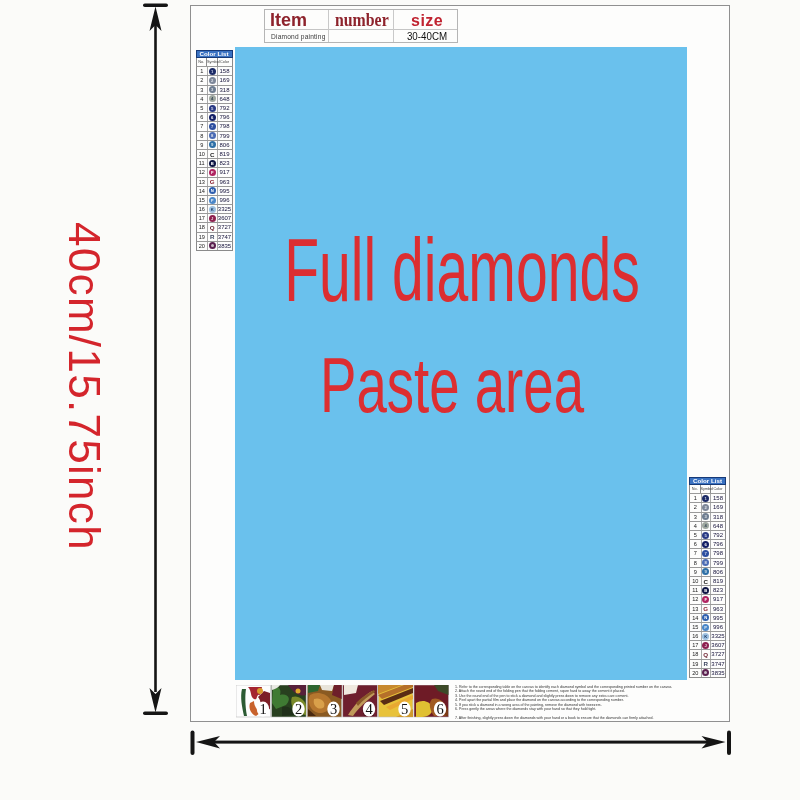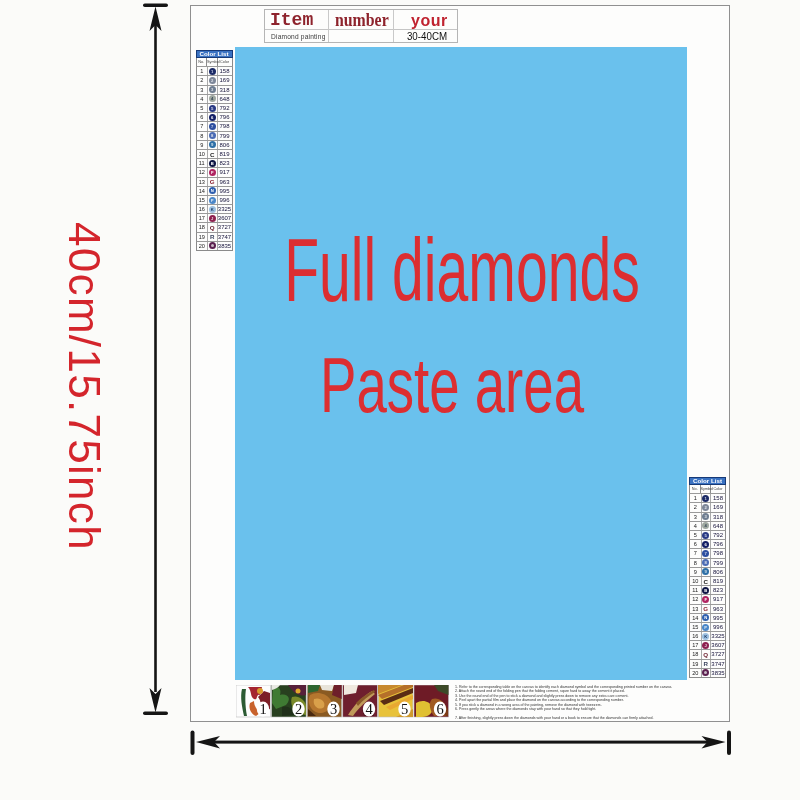--- a/index.html
+++ b/index.html
@@ -12,25 +12,25 @@
 
 <div class="abs" style="left:190px;top:4.5px;width:538px;height:715px;border:1px solid #909090;background:#fdfdfc;"></div>
 
 <div class="abs" style="left:234.5px;top:46.5px;width:452px;height:633.5px;background:#6ac1ed;"></div>
 
 <div class="abs" style="left:264px;top:9px;width:192px;height:32px;border:1px solid #b5b5b5;background:#fdfdfc;">
   <div class="abs" style="left:0;top:0;width:100%;height:19px;border-bottom:1px solid #c5c5c5;"></div>
   <div class="abs" style="left:63px;top:0;width:1px;height:32px;background:#c9c9c9;"></div>
   <div class="abs" style="left:128px;top:0;width:1px;height:32px;background:#c9c9c9;"></div>
 
-  <div class="abs" style="left:5px;top:0px;font-family:Liberation Mono, monospace;font-weight:bold;font-size:18px;color:#8e232c;">Item</div>
+  <div class="abs" style="left:5px;top:0px;font-family:Liberation Sans, sans-serif;font-weight:bold;font-size:18px;color:#8e232c;">Item</div>
 
   <div class="abs" style="left:70px;top:0px;font-family:'Liberation Serif',serif;font-weight:bold;font-size:18px;color:#8e232c;transform:scaleX(0.88);transform-origin:left;">number</div>
 
-  <div class="abs" style="left:146px;top:2px;font-weight:bold;font-size:16px;color:#c02330;letter-spacing:0.5px;">your</div>
+  <div class="abs" style="left:146px;top:2px;font-weight:bold;font-size:16px;color:#c02330;letter-spacing:0.5px;">size</div>
 
   <div class="abs" style="left:6px;top:23px;font-size:6.6px;color:#3a3a3a;letter-spacing:0.2px;">Diamond painting</div>
 
   <div class="abs" style="left:132px;top:20px;width:60px;text-align:center;font-size:11.5px;color:#111;transform:scaleX(0.85);">30-40CM</div>
 </div>
 
 <div class="abs" style="left:462px;top:226px;white-space:nowrap;font-size:89px;line-height:1;color:#dc2e31;transform:translateX(-50%) scaleX(0.642);">Full diamonds</div>
 
 <div class="abs" style="left:452px;top:346px;white-space:nowrap;font-size:78px;line-height:1;color:#dc2e31;transform:translateX(-50%) scaleX(0.70);">Paste area</div>
 

